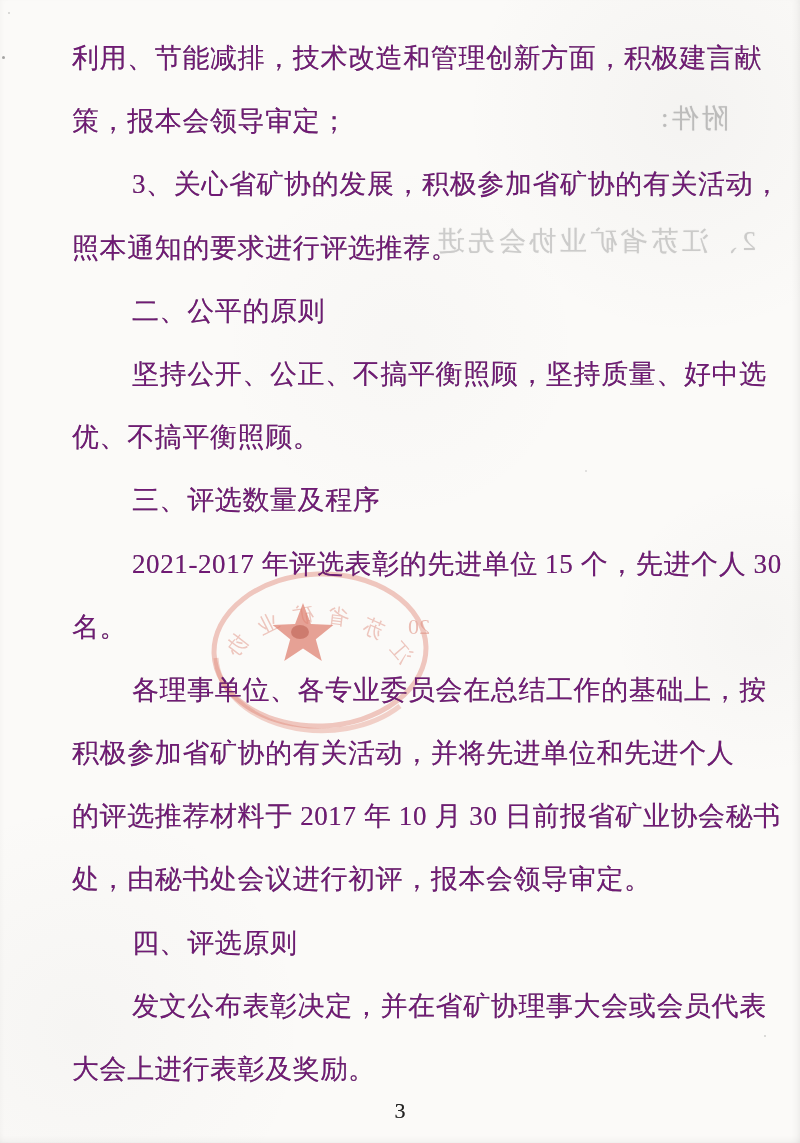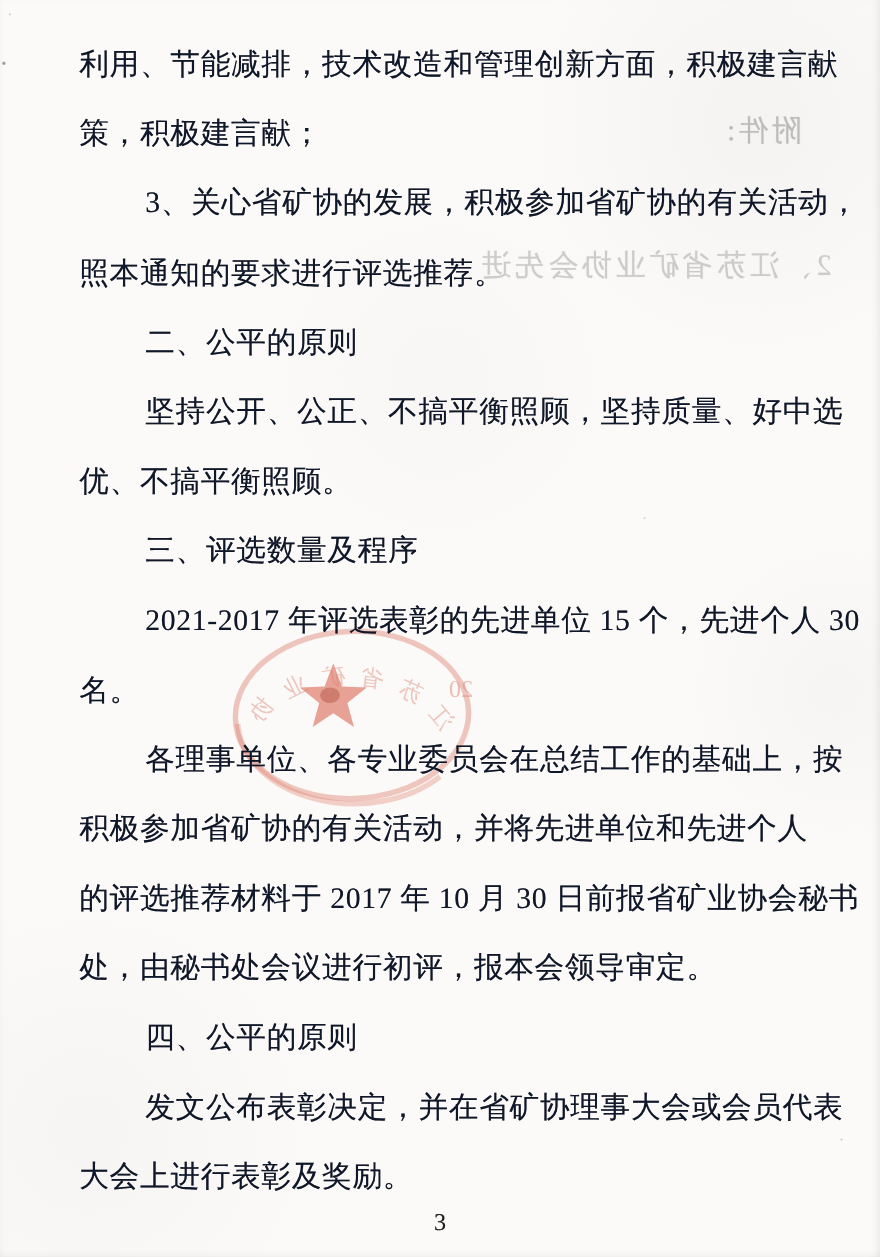--- a/index.html
+++ b/index.html
@@ -23,21 +23,21 @@
     background:
       radial-gradient(circle at 86% 10%, rgba(120,120,120,.05), transparent 18%),
       radial-gradient(circle at 95% 55%, rgba(120,120,120,.04), transparent 15%),
       radial-gradient(circle at 10% 90%, rgba(120,120,120,.04), transparent 18%),
       radial-gradient(circle at 50% 30%, rgba(140,140,140,.03), transparent 20%);
   }
   .speck{position:absolute;background:rgba(60,60,60,.45);border-radius:50%;}
 
   .doc-body{
     position:absolute;left:72px;top:36px;width:682px;
-    color:#0f172a;
+    color:#701a75;
     font-size:27px;
     letter-spacing:.6px;
     text-shadow:0 0 .5px rgba(30,30,30,.55);
   }
   .line{height:63.2px;line-height:44px;white-space:nowrap;}
   .line.indent{padding-left:60px;}
 
   .page-number{
     position:absolute;left:0;top:1098px;width:100%;
     text-align:center;font-size:22px;color:#222;
@@ -77,34 +77,34 @@
       <ellipse cx="100" cy="74" rx="9" ry="7" opacity="0.5" fill="#a93a2a"></ellipse>
       <text transform="translate(230,76) scale(-1,1)" font-size="22" opacity="0.6" fill="#db8070">20</text>
     </g>
   </svg>
 
   <div class="bleed attachment-label">附件:</div>
   <div class="bleed attachment-item">2、江苏省矿业协会先进</div>
 
   <div class="doc-body">
       <div class="line">利用、节能减排，技术改造和管理创新方面，积极建言献</div>
-      <div class="line">策，积极建言献；</div>
+      <div class="line">策，报本会领导审定；</div>
       <div class="line indent">3、关心省矿协的发展，积极参加省矿协的有关活动，</div>
       <div class="line">照本通知的要求进行评选推荐。</div>
       <div class="line indent">二、公平的原则</div>
       <div class="line indent">坚持公开、公正、不搞平衡照顾，坚持质量、好中选</div>
       <div class="line">优、不搞平衡照顾。</div>
       <div class="line indent">三、评选数量及程序</div>
       <div class="line indent">2021-2017 年评选表彰的先进单位 15 个，先进个人 30</div>
       <div class="line">名。</div>
       <div class="line indent">各理事单位、各专业委员会在总结工作的基础上，按</div>
       <div class="line">积极参加省矿协的有关活动，并将先进单位和先进个人</div>
       <div class="line">的评选推荐材料于 2017 年 10 月 30 日前报省矿业协会秘书</div>
       <div class="line">处，由秘书处会议进行初评，报本会领导审定。</div>
-      <div class="line indent">四、公平的原则</div>
+      <div class="line indent">四、评选原则</div>
       <div class="line indent">发文公布表彰决定，并在省矿协理事大会或会员代表</div>
       <div class="line">大会上进行表彰及奖励。</div>
     </div>
 
   <div class="page-number">3</div>
 
   <div class="speck" style="left:2px;top:56px;width:3px;height:3px;"></div>
   <div class="speck" style="left:8px;top:12px;width:2px;height:2px;opacity:.5;"></div>
   <div class="speck" style="left:764px;top:1035px;width:2px;height:2px;opacity:.5;"></div>
   <div class="speck" style="left:585px;top:470px;width:2px;height:2px;opacity:.4;"></div>

